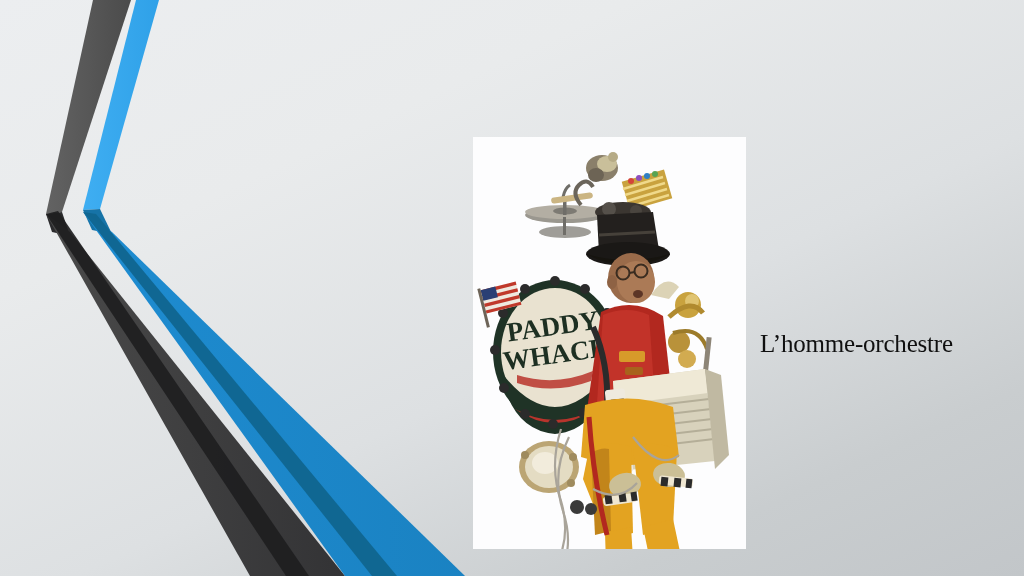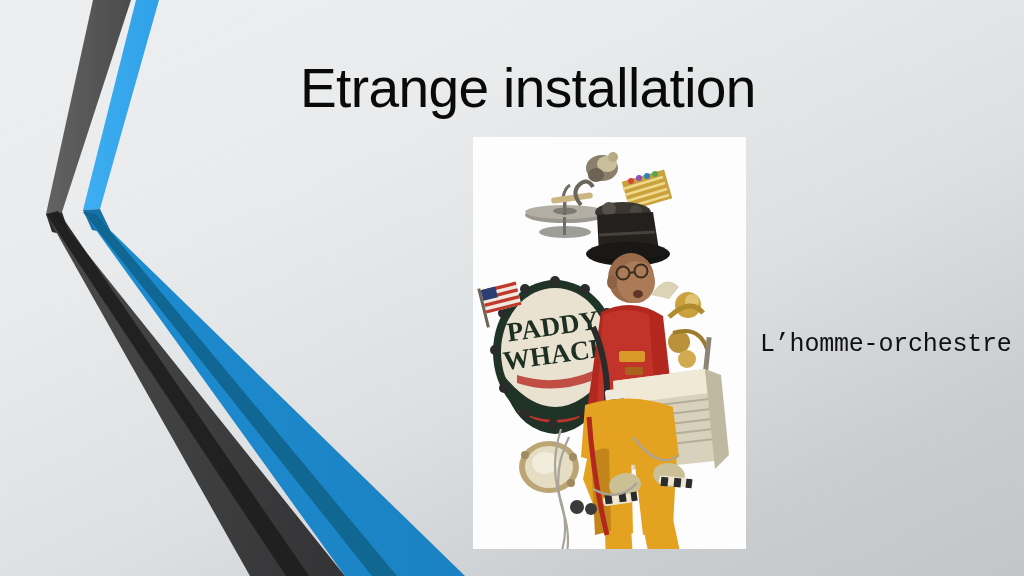--- a/index.html
+++ b/index.html
@@ -38,21 +38,21 @@
     left:473px;top:137px;width:273px;height:412px;
     background:#fdfdfe;
     overflow:hidden;
   }
   .picture-frame svg{display:block;}
 
   
   .caption{
     position:absolute;
     left:760px;top:330px;width:260px;
-    font-family:Liberation Mono, monospace;
+    font-family:Liberation Serif, serif;
     font-size:25px;
     font-weight:300;
     color:#101010;
     letter-spacing:-0.2px;
     white-space:nowrap;
   }
 </style>
 </head>
 <body>
 
@@ -96,21 +96,20 @@
 
         <polygon points="83,210 100,209 112,234 92,230" fill="#1673A7"></polygon>
 
         <polygon points="83,212 112,232 465,576 345,576" fill="url(#gBlueLo)"></polygon>
 
         <polygon points="83,212 96,214 397,576 372,576" fill="#10658F" opacity="0.95"></polygon>
       </g>
     </svg>
   </div>
 
-  <div class="title">Etrange installation</div>
 
   <div class="picture-frame">
     <svg width="273" height="412" viewBox="0 0 273 412" xmlns="http://www.w3.org/2000/svg">
       <rect x="0" y="0" width="273" height="412" fill="#fdfdfe"></rect>
 
       <g>
         <ellipse cx="92" cy="78" rx="40" ry="8" fill="#9a978f"></ellipse>
         <ellipse cx="92" cy="75" rx="40" ry="7" fill="#b3aea3"></ellipse>
         <ellipse cx="92" cy="74" rx="12" ry="3.5" fill="#7d7a73"></ellipse>
         <rect x="90" y="60" width="3.5" height="18" fill="#6f6d68"></rect>

